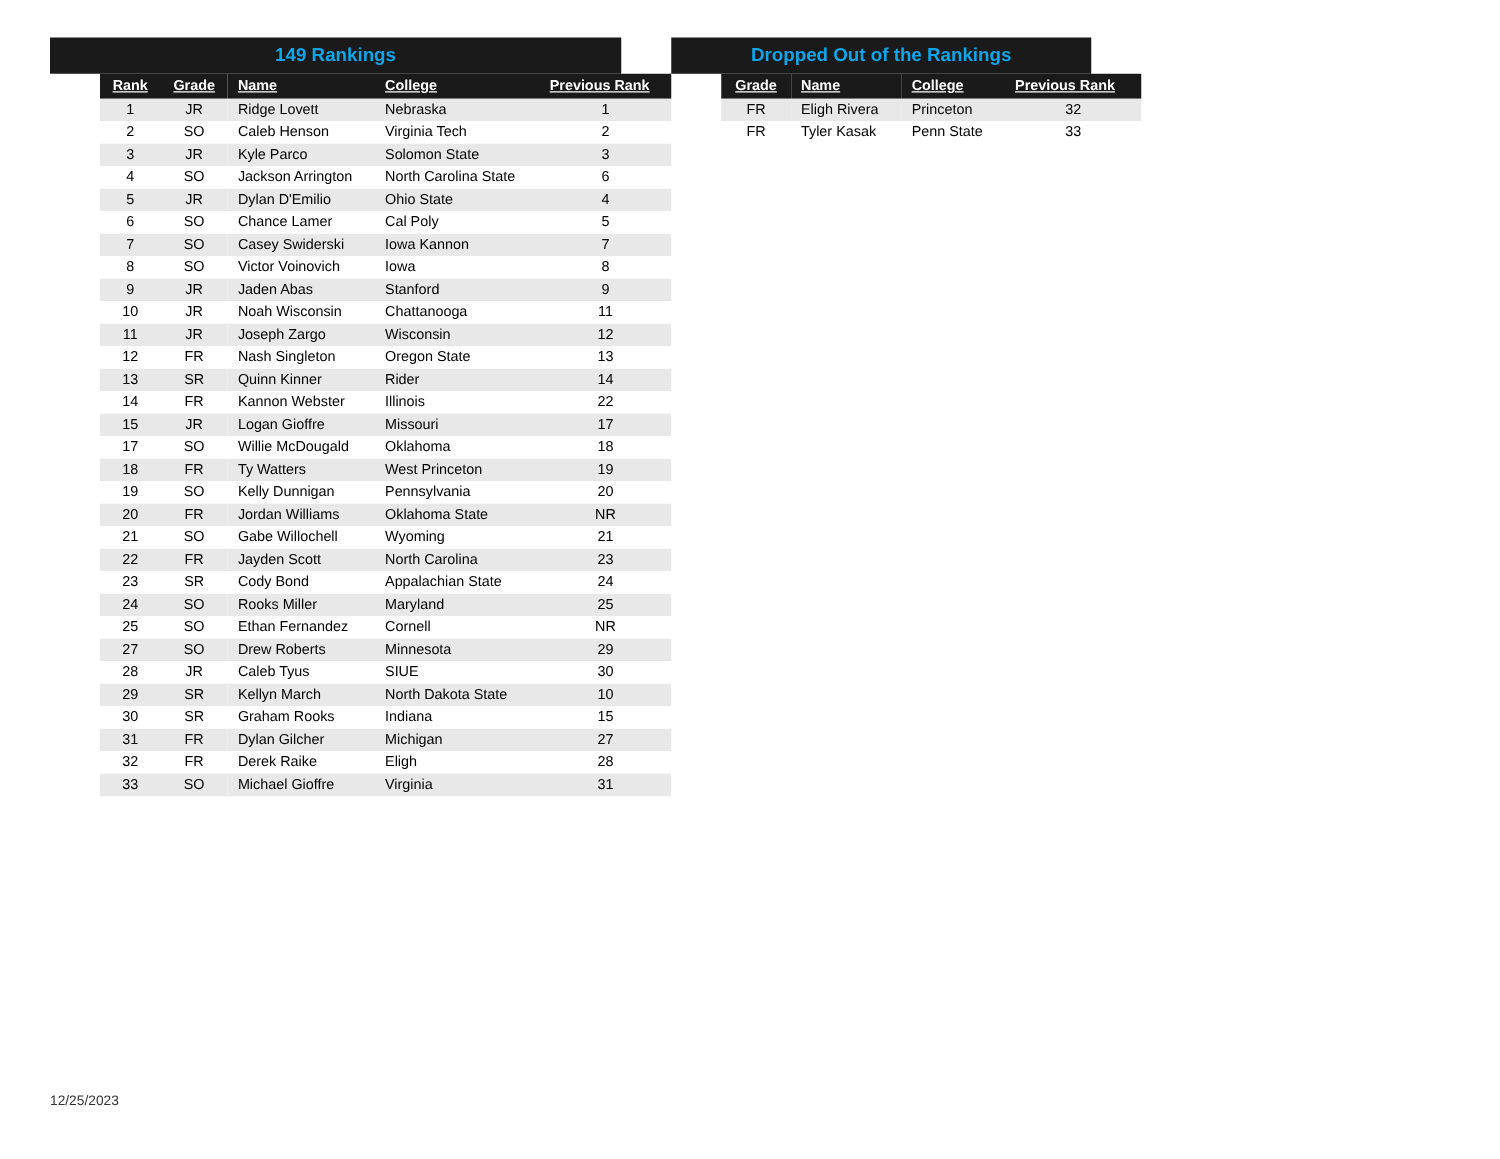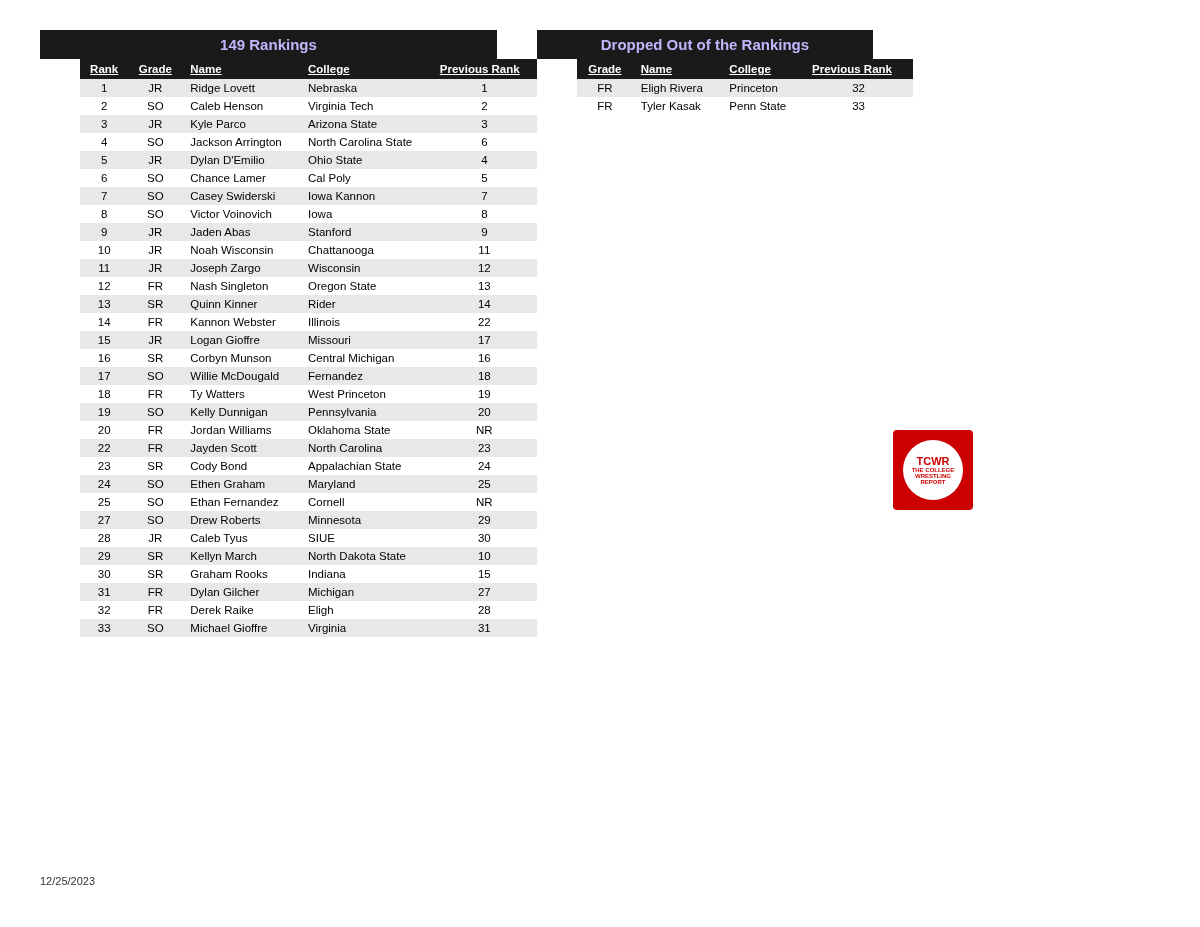--- a/index.html
+++ b/index.html
@@ -13,21 +13,21 @@
     .main-container {
       display: flex;
       gap: 40px;
       align-items: flex-start;
     }
     .table-section {
       flex: 0 0 auto;
     }
     .table-title {
       background: #1a1a1a;
-      color: #c4b5fd;
+      color: #0ea5e9;
       text-align: center;
       font-size: 15px;
       font-weight: bold;
       padding: 6px 10px;
     }
     table {
       border-collapse: collapse;
       width: 100%;
       margin-left: 40px;
     }
@@ -146,21 +146,21 @@
       <td class="center">2</td>
       <td class="center">SO</td>
       <td>Caleb Henson</td>
       <td>Virginia Tech</td>
       <td class="center">2</td>
     </tr>
           <tr>
       <td class="center">3</td>
       <td class="center">JR</td>
       <td>Kyle Parco</td>
-      <td>Arizona State</td>
+      <td>Solomon State</td>
       <td class="center">3</td>
     </tr>
           <tr>
       <td class="center">4</td>
       <td class="center">SO</td>
       <td>Jackson Arrington</td>
       <td>North Carolina State</td>
       <td class="center">6</td>
     </tr>
           <tr>
@@ -234,31 +234,24 @@
       <td class="center">22</td>
     </tr>
           <tr>
       <td class="center">15</td>
       <td class="center">JR</td>
       <td>Logan Gioffre</td>
       <td>Missouri</td>
       <td class="center">17</td>
     </tr>
           <tr>
-      <td class="center">16</td>
-      <td class="center">SR</td>
-      <td>Corbyn Munson</td>
-      <td>Central Michigan</td>
-      <td class="center">16</td>
-    </tr>
-          <tr>
       <td class="center">17</td>
       <td class="center">SO</td>
       <td>Willie McDougald</td>
-      <td>Fernandez</td>
+      <td>Oklahoma</td>
       <td class="center">18</td>
     </tr>
           <tr>
       <td class="center">18</td>
       <td class="center">FR</td>
       <td>Ty Watters</td>
       <td>West Princeton</td>
       <td class="center">19</td>
     </tr>
           <tr>
@@ -267,39 +260,46 @@
       <td>Kelly Dunnigan</td>
       <td>Pennsylvania</td>
       <td class="center">20</td>
     </tr>
           <tr>
       <td class="center">20</td>
       <td class="center">FR</td>
       <td>Jordan Williams</td>
       <td>Oklahoma State</td>
       <td class="center">NR</td>
+    </tr>
+          <tr>
+      <td class="center">21</td>
+      <td class="center">SO</td>
+      <td>Gabe Willochell</td>
+      <td>Wyoming</td>
+      <td class="center">21</td>
     </tr>
           <tr>
       <td class="center">22</td>
       <td class="center">FR</td>
       <td>Jayden Scott</td>
       <td>North Carolina</td>
       <td class="center">23</td>
     </tr>
           <tr>
       <td class="center">23</td>
       <td class="center">SR</td>
       <td>Cody Bond</td>
       <td>Appalachian State</td>
       <td class="center">24</td>
     </tr>
           <tr>
       <td class="center">24</td>
       <td class="center">SO</td>
-      <td>Ethen Graham</td>
+      <td>Rooks Miller</td>
       <td>Maryland</td>
       <td class="center">25</td>
     </tr>
           <tr>
       <td class="center">25</td>
       <td class="center">SO</td>
       <td>Ethan Fernandez</td>
       <td>Cornell</td>
       <td class="center">NR</td>
     </tr>
@@ -378,24 +378,16 @@
             <tr>
       <td class="center">FR</td>
       <td>Tyler Kasak</td>
       <td>Penn State</td>
       <td class="center">33</td>
     </tr>
           </tbody>
       </table>
     </div>
 
-    <div class="bottom-right">
-      <div class="logo-circle">
-        <div class="logo-inner">
-          <div class="logo-text">TCWR</div>
-          <div class="logo-subtext">THE COLLEGE<br>WRESTLING REPORT</div>
-        </div>
-      </div>
-    </div>
   </div>
 </div>
 
 <div class="date-footer">12/25/2023</div>
 
 </body></html>

